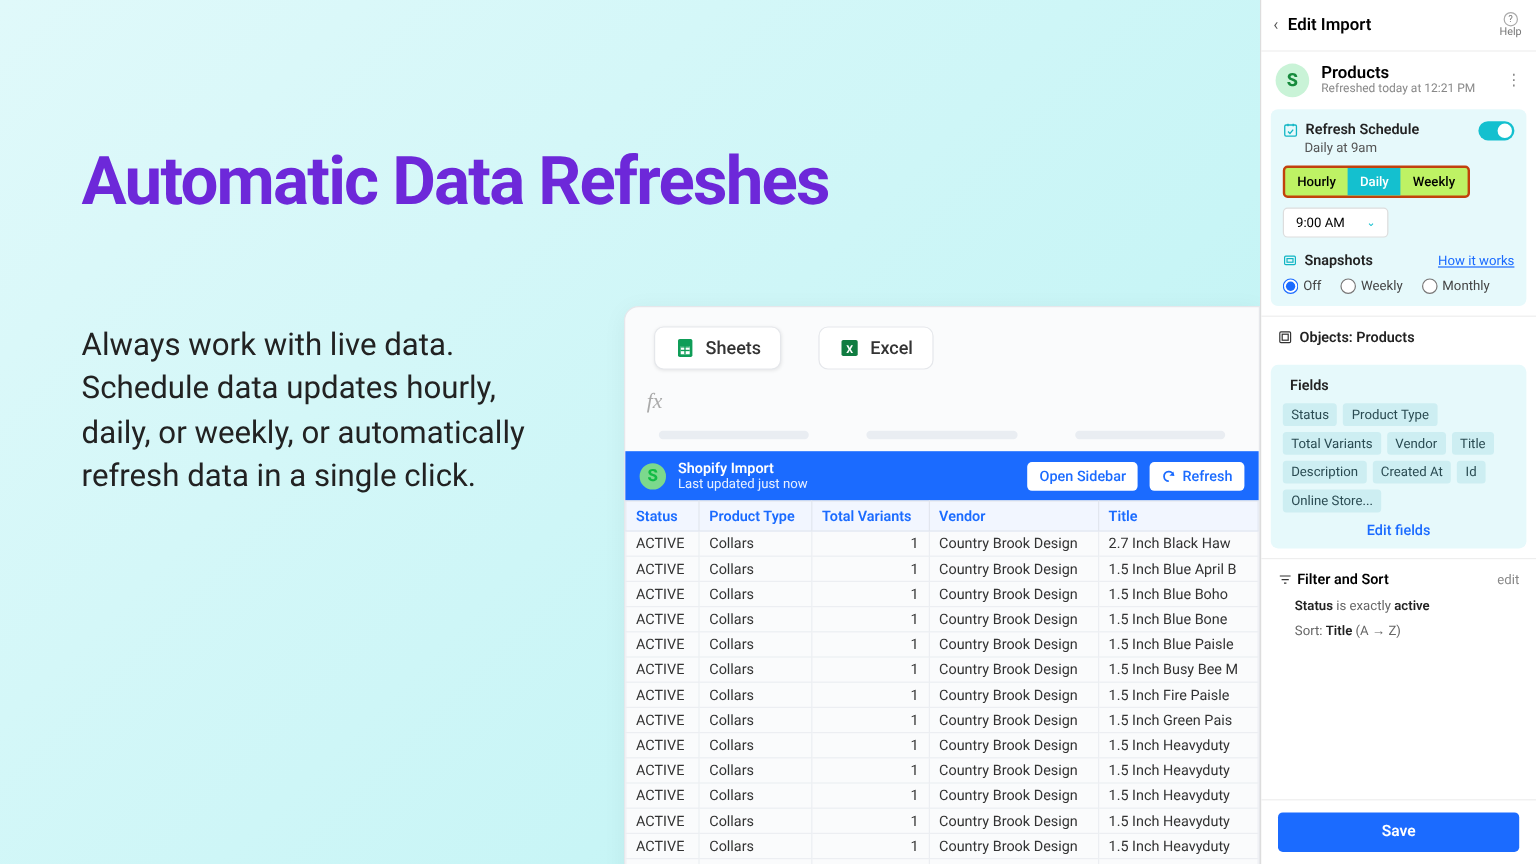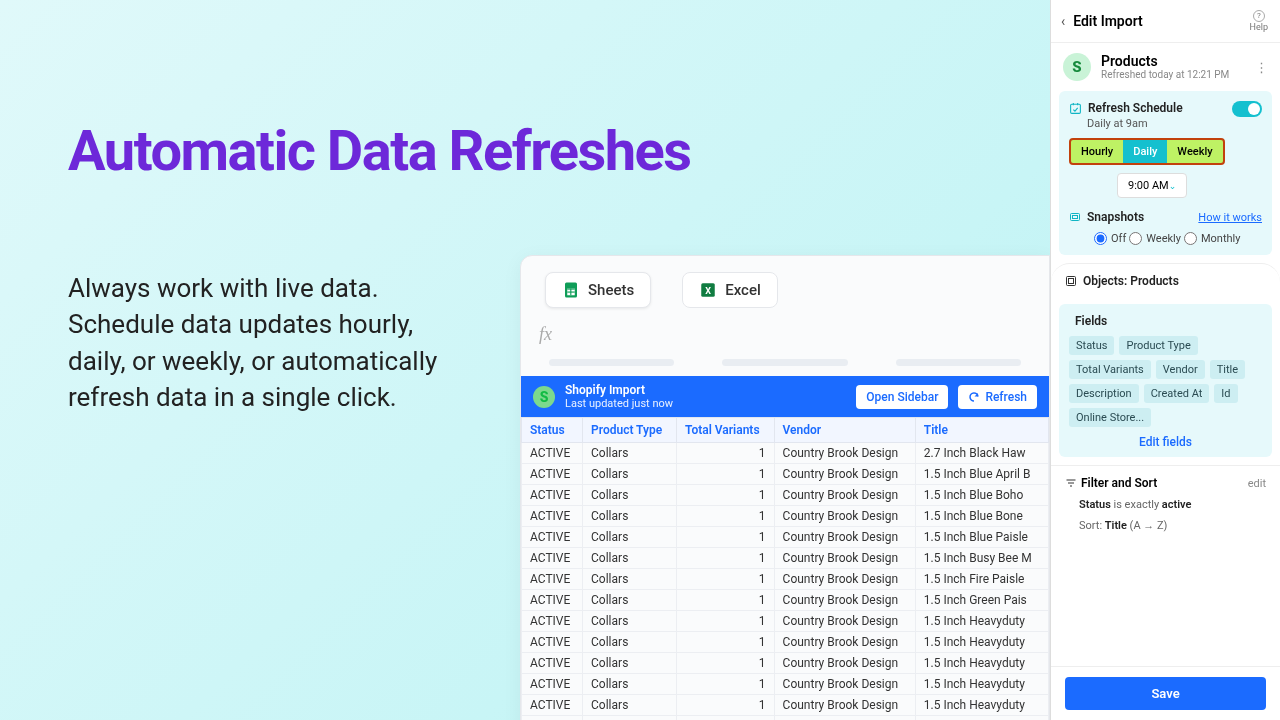--- a/index.html
+++ b/index.html
@@ -45,30 +45,30 @@
 
 .sp-section { background: #e6f9fb; margin: 0 8px 8px; border-radius: 6px; padding: 10px 10px; position: relative; }
 .sp-sec-title { display: flex; align-items: center; gap: 6px; font-size: 12px; font-weight: 600; color: #222; }
 .sp-sec-title .accent { color: #0fb5c4; }
 .sp-sec-sub { font-size: 11px; color: #555; margin: 2px 0 8px 18px; }
 .toggle { position: absolute; right: 10px; top: 10px; width: 30px; height: 16px; border-radius: 10px; background: #14c0cf; display: flex; align-items: center; justify-content: flex-end; padding: 2px; cursor: pointer; }
 .toggle .knob { width: 12px; height: 12px; border-radius: 50%; background: #fff; }
 .seg { display: flex; background: #bef264; border: 2px solid #c2410c; border-radius: 4px; overflow: hidden; margin-bottom: 8px; width: fit-content; }
 .seg .opt { padding: 5px 10px; font-size: 11px; font-weight: 500; cursor: pointer; }
 .seg .opt.sel { background: #14c0cf; color: #fff; }
-.time-pick { background: #fff; border: 1px solid #ddd; border-radius: 4px; padding: 5px 10px; font-size: 11px; display: inline-flex; align-items: center; gap: 0; cursor: pointer; margin-left: 48px; }
+.time-pick { background: #fff; border: 1px solid #ddd; border-radius: 4px; padding: 5px 10px; font-size: 11px; display: inline-flex; align-items: center; gap: 18px; cursor: pointer; }
 .time-pick .chev { color: #14c0cf; font-size: 9px; }
 
 .snap-row { display: flex; align-items: center; justify-content: space-between; margin-top: 12px; }
 .link { color: #1b6bff; font-size: 11px; text-decoration: underline; cursor: pointer; }
-.radio-row { display: flex; gap: 3px; margin-top: 8px; font-size: 11px; color: #444; margin-left: 25px; }
+.radio-row { display: flex; gap: 16px; margin-top: 8px; font-size: 11px; color: #444; }
 .radio-row label { display: flex; align-items: center; gap: 4px; cursor: pointer; }
 .radio-row input { accent-color: #1b6bff; }
 
-.sp-block { padding: 10px 14px; border-top: 1px solid #eee; border-radius: 19px; }
+.sp-block { padding: 10px 14px; border-top: 1px solid #eee; }
 .sp-block .hdr { display: flex; align-items: center; gap: 6px; font-size: 12px; font-weight: 600; color: #222; margin-bottom: 6px; }
 
 .fields-box { background: #e6f9fb; margin: 0 8px 8px; border-radius: 6px; padding: 10px 10px 6px; }
 .chips { display: flex; flex-wrap: wrap; gap: 5px; }
 .chip { background: #cdeef2; border-radius: 3px; padding: 3px 7px; font-size: 11px; color: #2a4b52; cursor: pointer; }
 .edit-fields { text-align: center; color: #1b6bff; font-size: 12px; font-weight: 500; padding: 8px 0 2px; cursor: pointer; }
 
 .filter-block { padding: 10px 14px; border-top: 1px solid #eee; flex: 1; }
 .filter-block .row1 { display: flex; align-items: center; justify-content: space-between; font-size: 12px; font-weight: 600; }
 .filter-block .edit { font-size: 11px; font-weight: 400; color: #888; cursor: pointer; }

